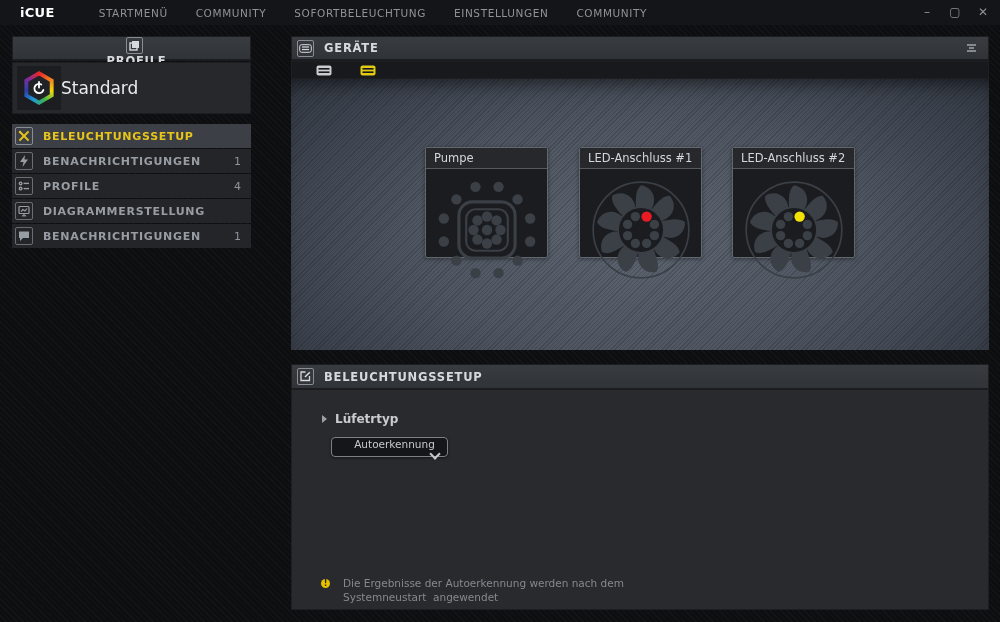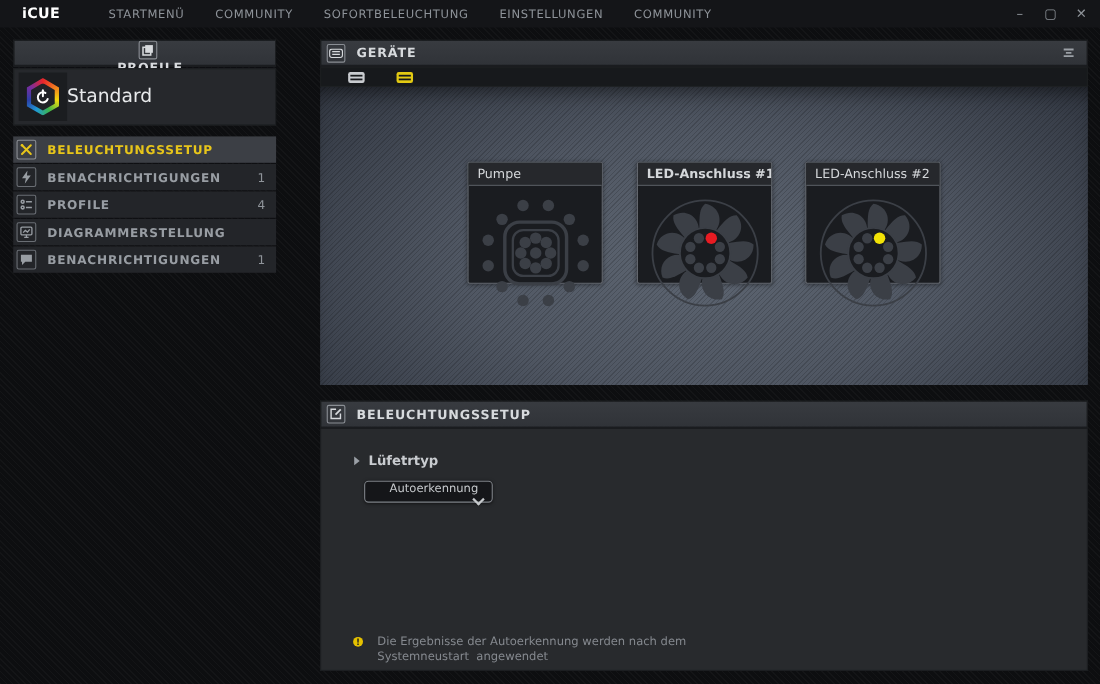--- a/index.html
+++ b/index.html
@@ -307,21 +307,21 @@
           <circle cx="50" cy="63" r="5"></circle>
             <circle cx="40.8" cy="59.2" r="5"></circle>
           <circle cx="37" cy="50" r="5"></circle>
             <circle cx="40.8" cy="40.8" r="5"></circle>
           <circle cx="50" cy="50" r="5"></circle>
         </g>
       </svg>
     </div>
   </div>
 
-  <div class="card" style="left:288px; top:68px;font-weight:bold;">
+  <div class="card" style="left:288px; top:68px;">
     <div class="card-title">LED-Anschluss #1</div>
     <div class="card-body">
       <svg width="104" height="104" viewBox="0 0 100 100">
         <circle cx="50" cy="50" r="46" fill="none" stroke="#3b3f46" stroke-width="1.6"></circle>
         <g fill="#3b3f46">
           <path id="blade1" d="M50 7 C 63 9, 67 24, 57 33 C 52 37.5, 45 35, 45 27 C 45 18, 45 11, 50 7 Z"></path>
           <use href="#blade1" transform="rotate(40 50 50)"></use>
           <use href="#blade1" transform="rotate(80 50 50)"></use>
           <use href="#blade1" transform="rotate(120 50 50)"></use>
           <use href="#blade1" transform="rotate(160 50 50)"></use>

